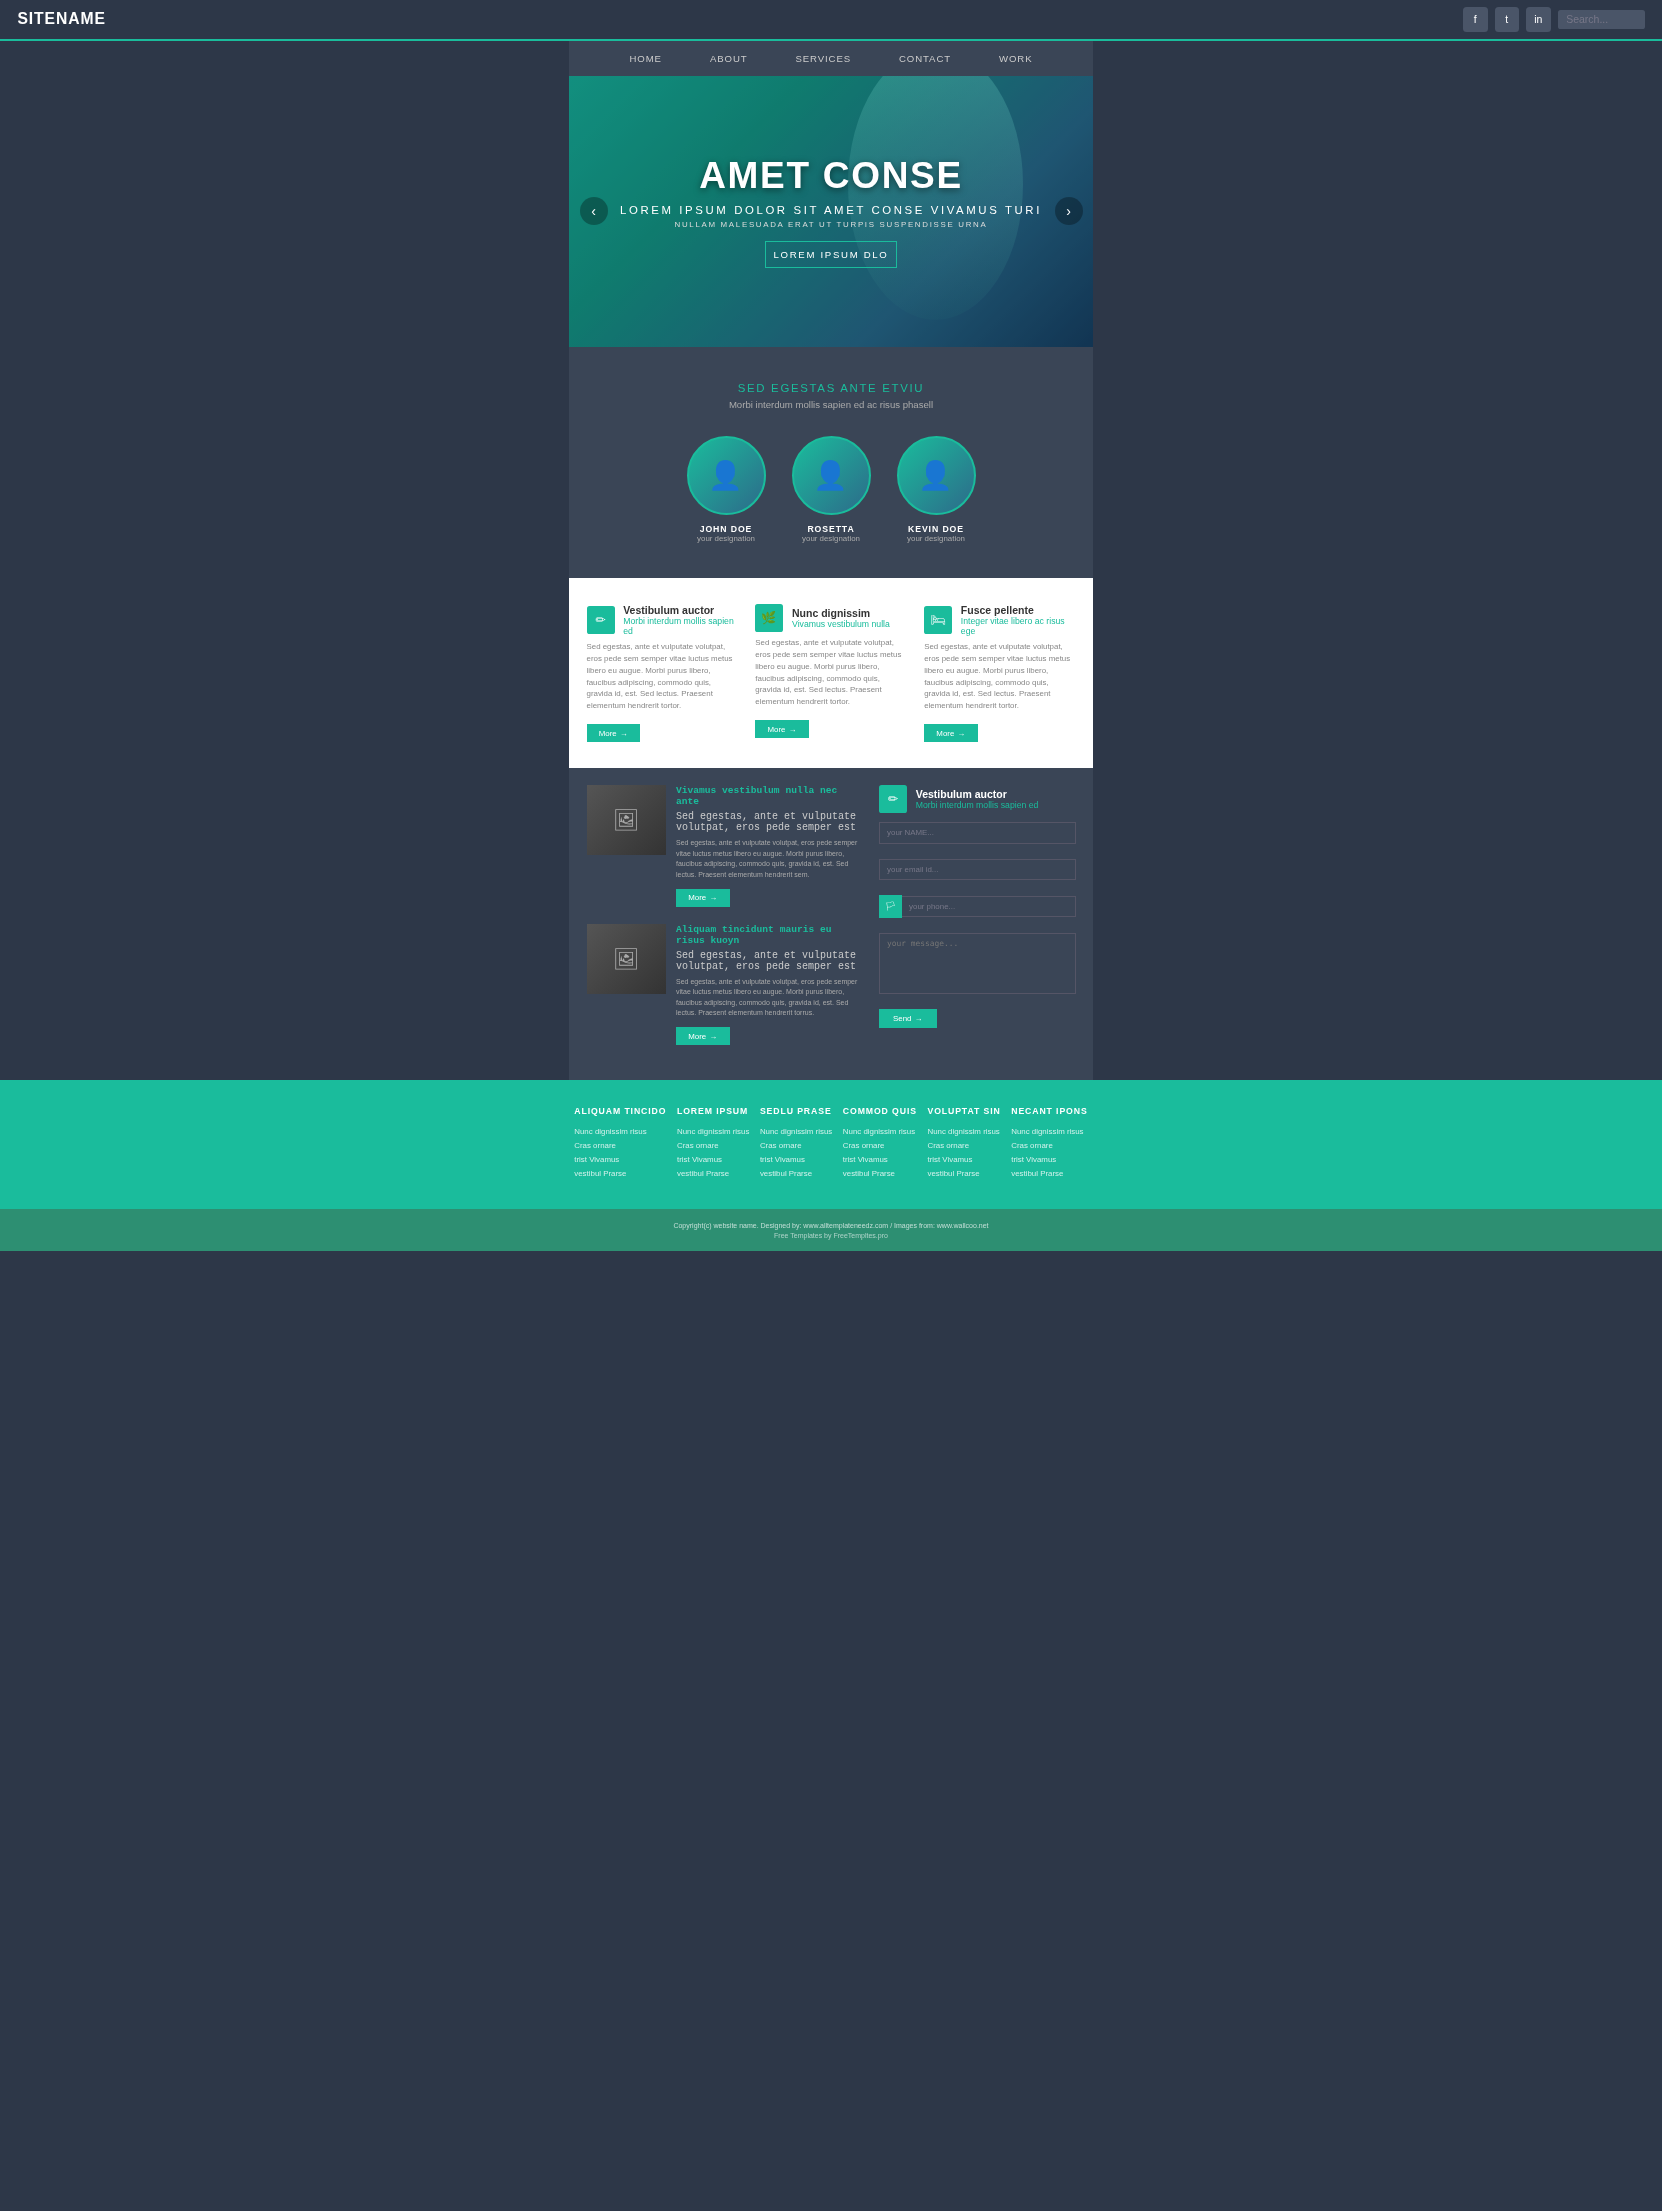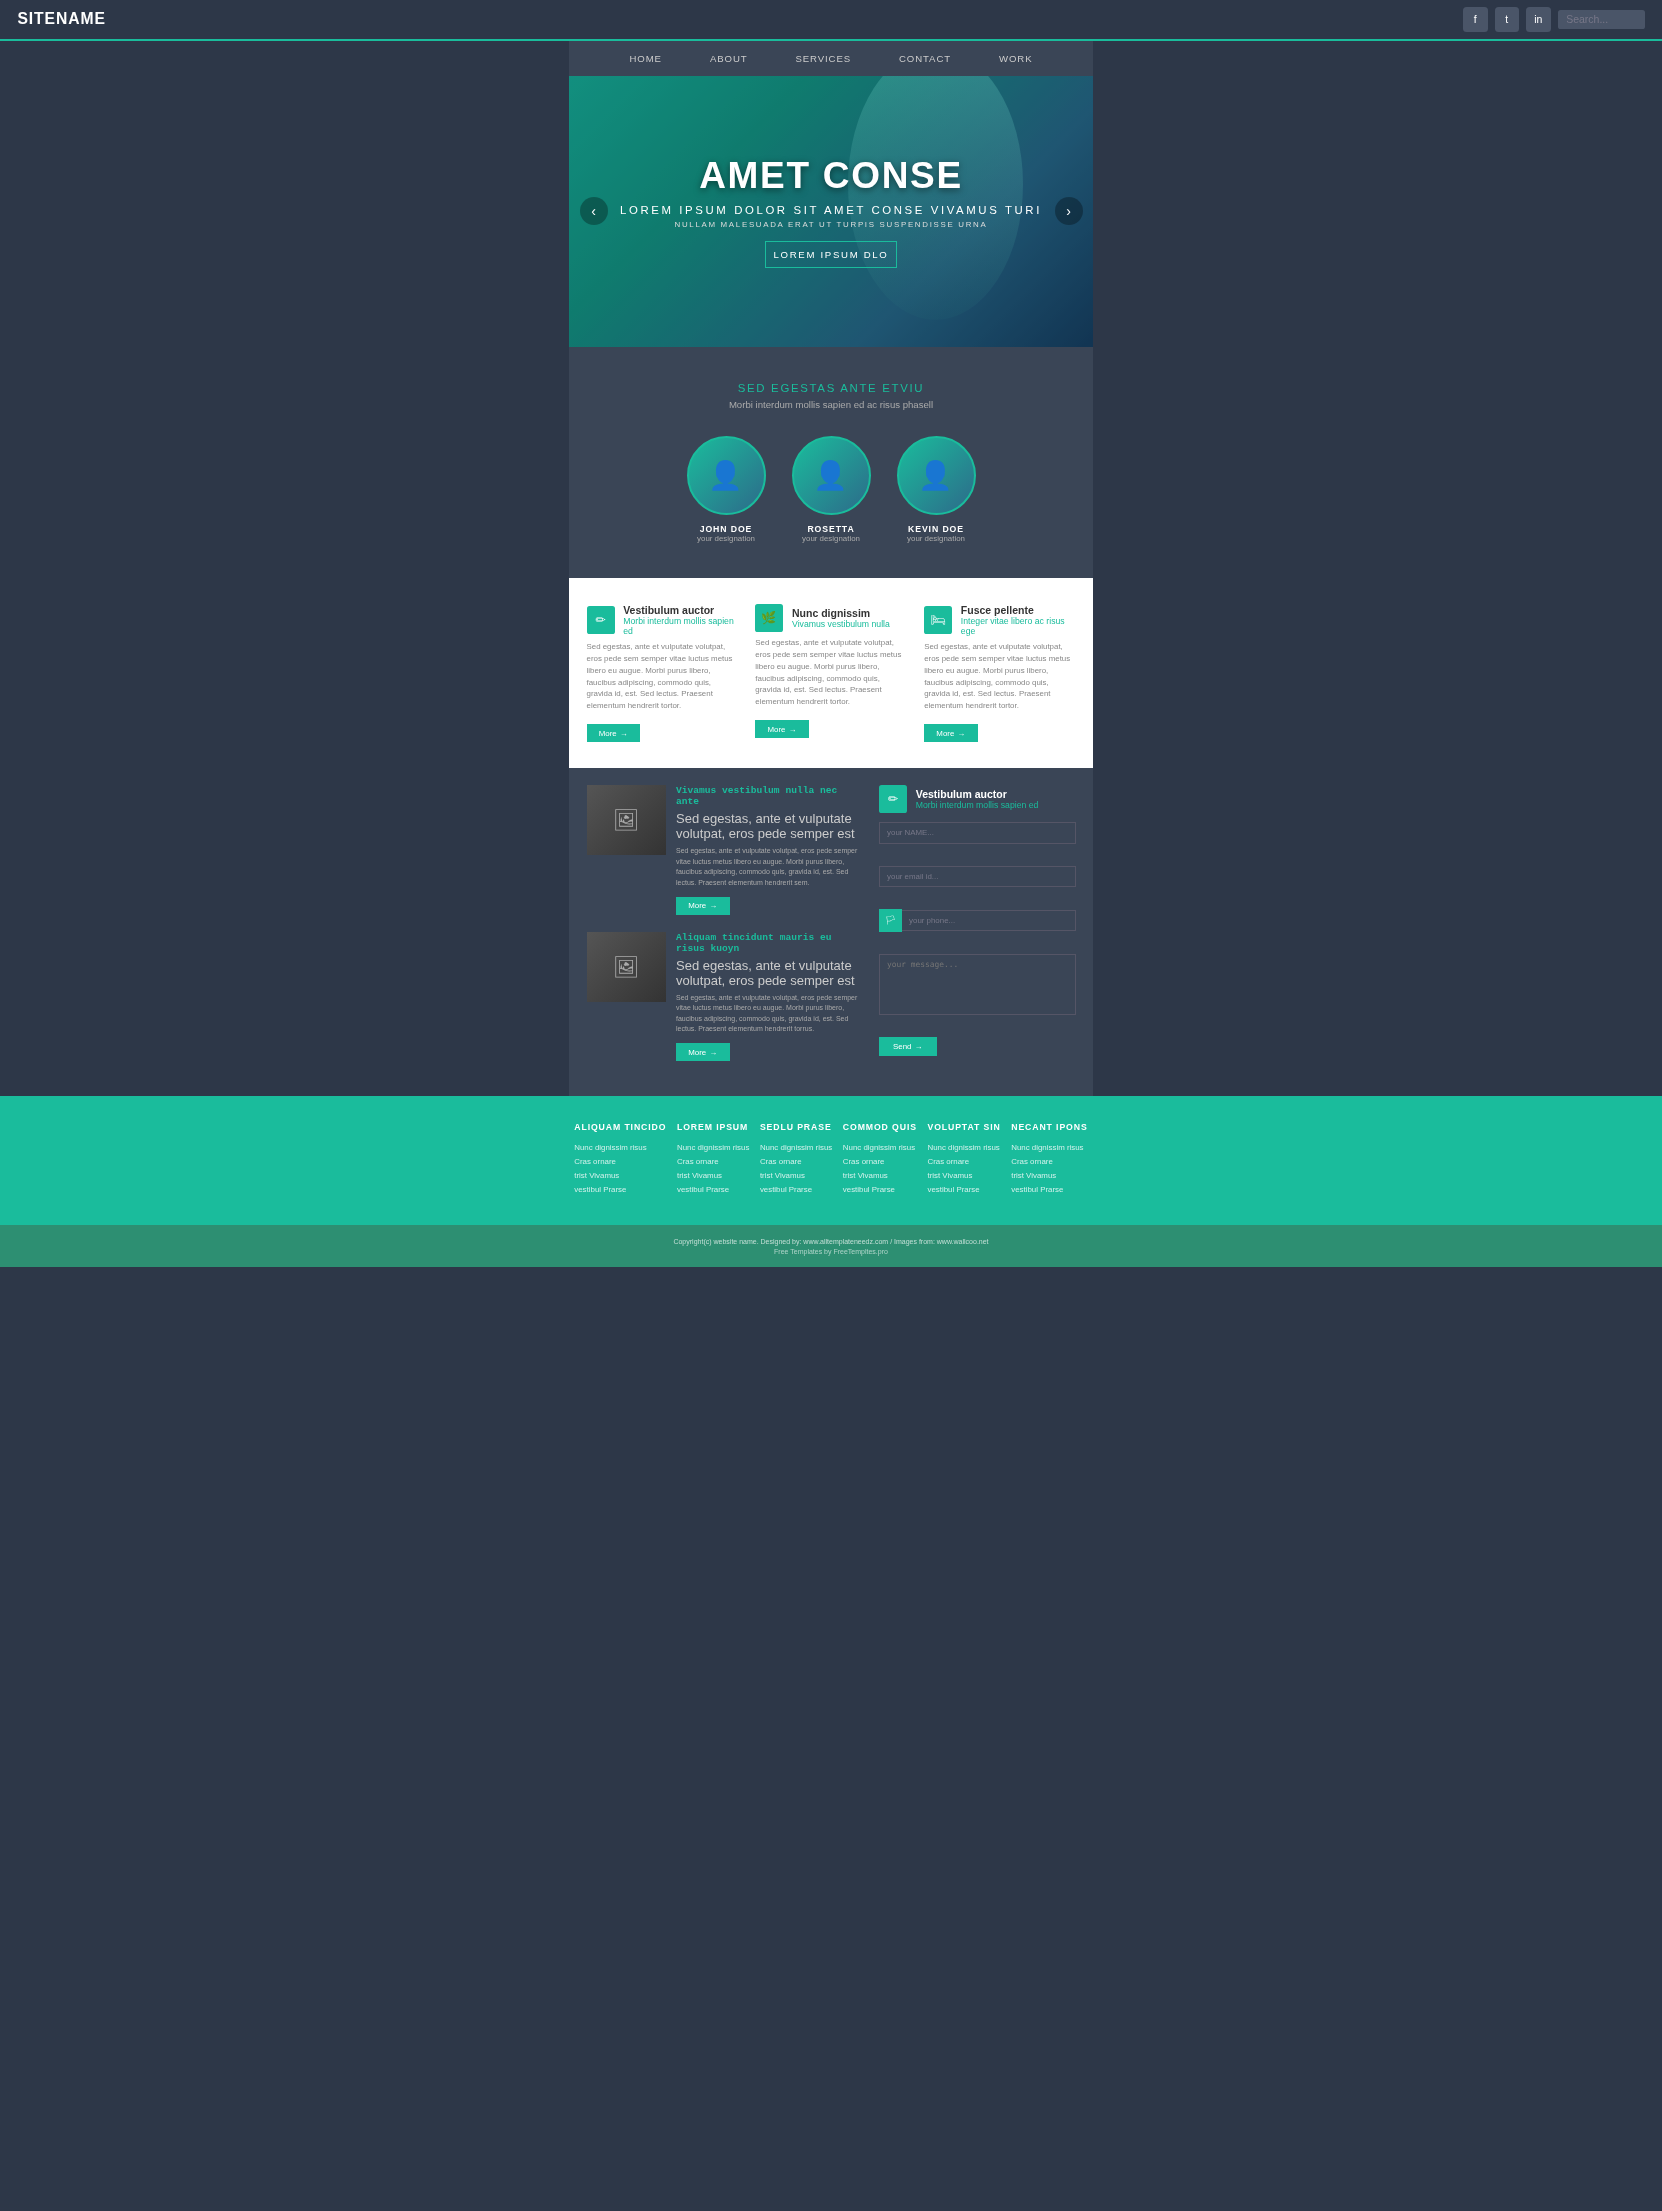--- a/index.html
+++ b/index.html
@@ -133,26 +133,26 @@
     #contact-col { flex: 1; }
     .blog-post { display: flex; gap: 10.5px; margin-bottom: 17.5px; }
     .blog-thumb {
       width: 79px; height: 70px; flex-shrink: 0;
       background: linear-gradient(135deg, #555, #333);
       display: flex; align-items: center; justify-content: center;
       color: #aaa; font-size: 21px; overflow: hidden;
     }
     .blog-content { flex: 1; }
     .blog-title { color: #1abc9c; font-size: 9.6px; font-weight: bold; margin-bottom: 3.5px; font-family: Liberation Mono, monospace; }
-    .blog-subtitle { color: #ccc; font-size: 13px; margin-bottom: 5.2px; }
+    .blog-subtitle { color: #ccc; font-size: 10px; margin-bottom: 5.2px; font-family: Liberation Mono, monospace; }
     .blog-text { color: #aaa; font-size: 7px; line-height: 1.5; margin-bottom: 7px; }
 
     #contact-col .service-icon-row { margin-bottom: 3.5px; }
     #contact-col .service-title { color: white; }
-    .contact-form { margin-top: 8.7px; display: flex; flex-direction: column; gap: 22px; }
+    .contact-form { margin-top: 8.7px; display: flex; flex-direction: column; gap: 15px; }
     .contact-input {
       background: transparent; border: 0.9px solid #556; color: #aaa;
       padding: 5.2px 7px; font-size: 7.9px; width: 100%;
     }
     .contact-input::placeholder { color: #778; }
     .phone-row { display: flex; align-items: center; }
     .phone-flag {
       background: #1abc9c; width: 23px; height: 23px;
       display: flex; align-items: center; justify-content: center;
       color: white; font-size: 8.7px; flex-shrink: 0;

